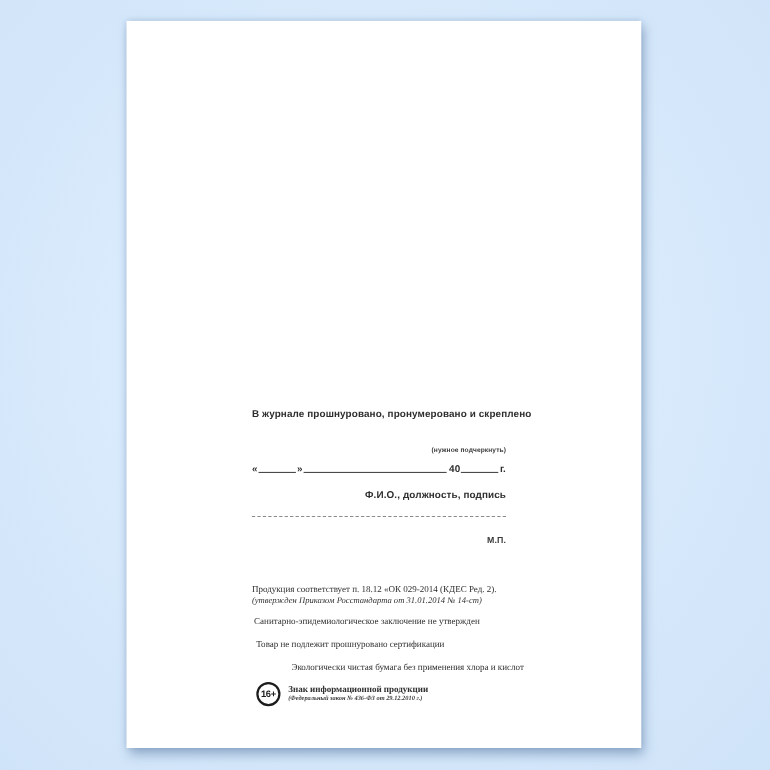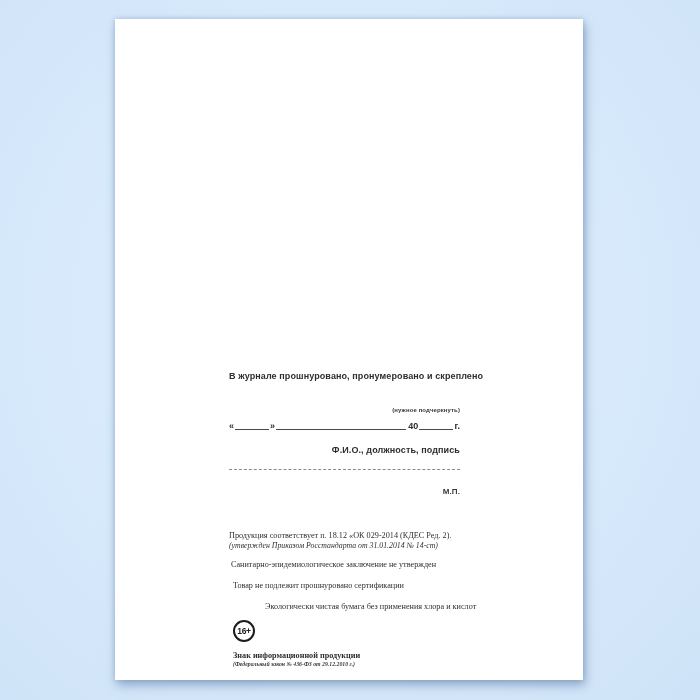--- a/index.html
+++ b/index.html
@@ -73,21 +73,20 @@
   .cert-p1 .l1 { font-size: 8.2px; line-height: 10px; }
   .cert-p1 .l2 { font-size: 7.2px; line-height: 9.5px; }
   .cert-p1 .l3 { font-size: 7.8px; line-height: 10px; font-style: italic; }
   .cert-line { position: absolute; font-size: 8.2px; }
   .age-row {
     position: absolute;
     left: 118px;
     display: flex;
     align-items: flex-start;
     gap: 7px;
-    flex-direction: column;
   }
   .age-circle {
     width: 22px; height: 22px;
     border: 2.4px solid #1c1c1c;
     border-radius: 50%;
     display: flex; align-items: center; justify-content: center;
     font-family: "Liberation Sans", sans-serif;
     font-weight: bold; font-size: 8.5px;
     color: #1c1c1c;
     flex: 0 0 auto;

